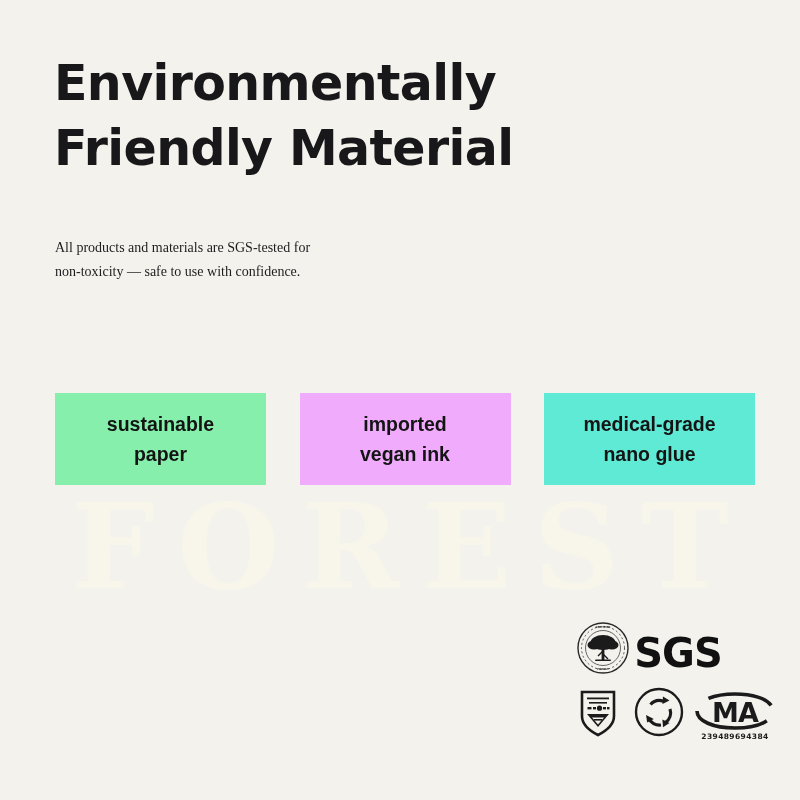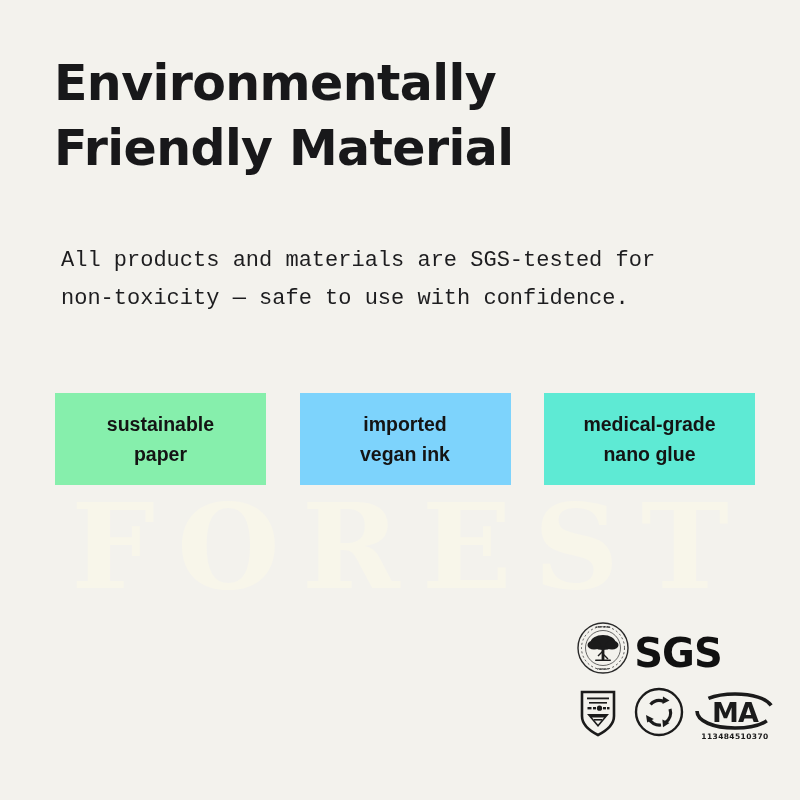--- a/index.html
+++ b/index.html
@@ -58,26 +58,26 @@
     margin: 0;
   }
   .headline .ln { display: block; }
 
   
   .subtitle {
     position: absolute;
     left: 55px;
     top: 236px;
     width: 600px;
-    font-family: Liberation Mono, monospace;
+    font-family: Liberation Serif, serif;
     font-weight: 400;
-    font-size: 22px;
+    font-size: 14px;
     line-height: 1.72;
     color: #1d1d1f;
-    margin: 6px;
+    margin: 0;
   }
   .subtitle .ln { display: block; }
 
   
   .chips {
     position: absolute;
     left: 55px;
     top: 393px;
     width: 700px;
     height: 92px;
@@ -168,21 +168,21 @@
     <span class="ln">non-toxicity — safe to use with confidence.</span>
   </p>
 
   <div class="chips">
 
     <div class="chip" id="chip0" style="background: #86efac; color: rgb(20, 20, 20);">
       <span class="ln">sustainable</span>
       <span class="ln">paper</span>
     </div>
 
-    <div class="chip" id="chip1" style="background: #7dd3fc; color: rgb(20, 20, 20);">
+    <div class="chip" id="chip1" style="background: #f0abfc; color: rgb(20, 20, 20);">
       <span class="ln">imported</span>
       <span class="ln">vegan ink</span>
     </div>
 
     <div class="chip" id="chip2" style="background: #5eead4; color: rgb(20, 20, 20);">
       <span class="ln">medical-grade</span>
       <span class="ln">nano glue</span>
     </div>
 
   </div>
@@ -252,20 +252,20 @@
             <path d="M16 31 l1.2 7.6 l6.6 -3.6 z"></path>
           </g>
         </svg>
       </div>
 
       <div class="cert cert-cma">
         <svg viewBox="0 0 86 38" width="86" height="38" aria-hidden="true">
           <path d="M43 2 c22 0 38 7 38 17 c0 10 -16 17 -38 17 c-22 0 -38 -7 -38 -17 c0 -10 16 -17 38 -17 z" fill="none" stroke="#1b1b1b" stroke-width="3.6" stroke-dasharray="78 18 78 18" stroke-dashoffset="39"></path>
           <text x="43" y="30" text-anchor="middle" font-family="DejaVu Sans, sans-serif" font-weight="700" font-size="27" letter-spacing="-1" fill="#1b1b1b">MA</text>
         </svg>
-        <span class="cma-number">113484510370</span>
+        <span class="cma-number">239489694384</span>
       </div>
 
     </div>
 
   </div>
 
 </div>
 
 </body></html>

